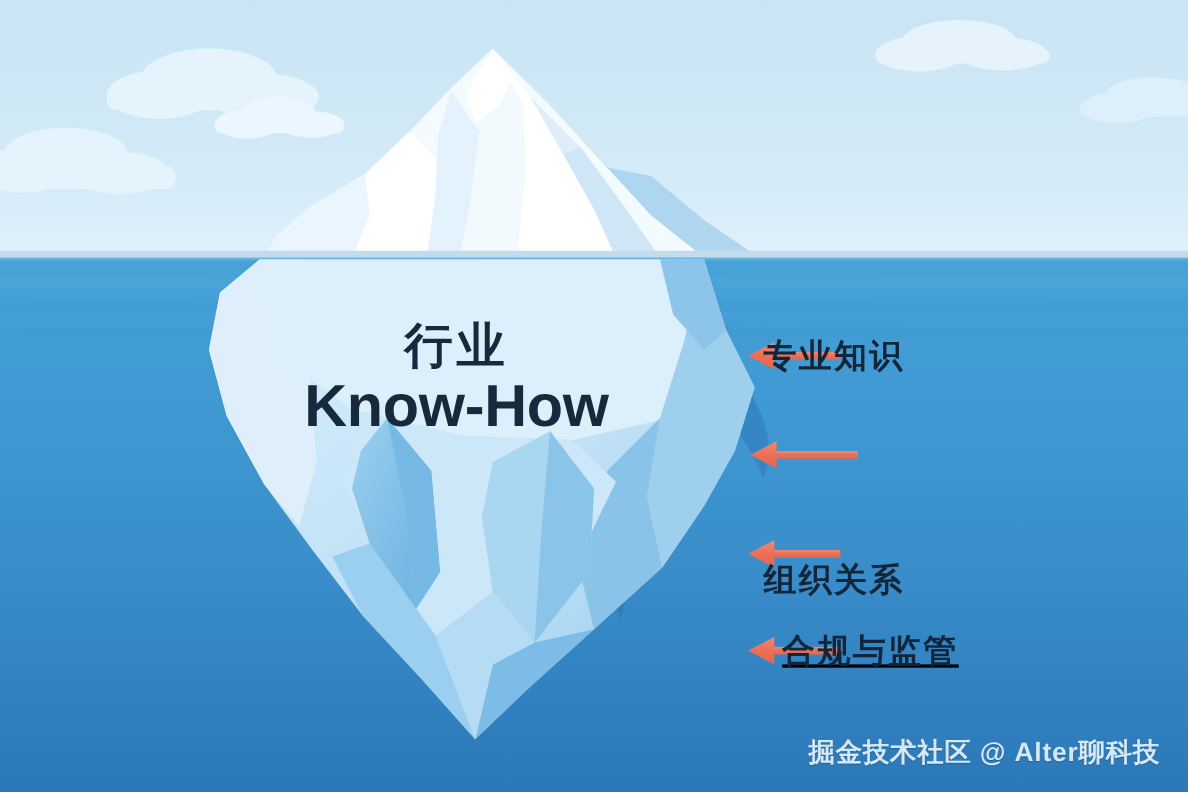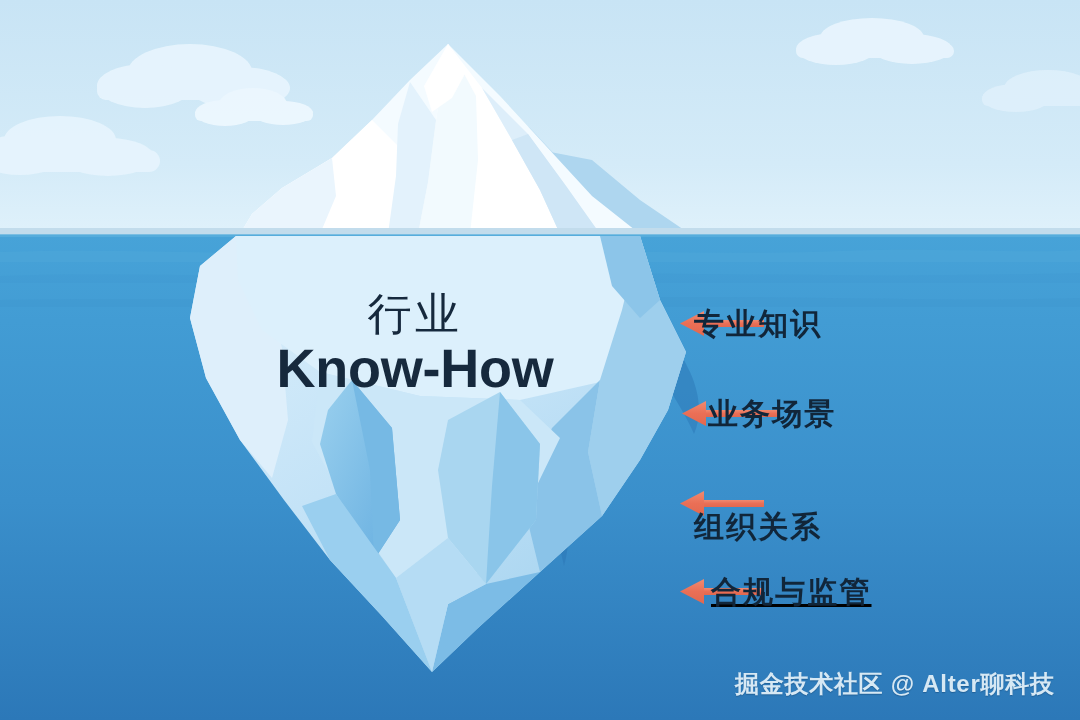--- a/index.html
+++ b/index.html
@@ -45,21 +45,21 @@
     left: 230px;
     top: 290px;
     width: 370px;
     text-align: center;
     color: #16293d;
     line-height: 1.12;
   }
   #center-label .line-cn {
     display: block;
     font-size: 44px;
-    font-weight: normal;
+    font-weight: bold;
     letter-spacing: 0.08em;
   }
   #center-label .line-en {
     display: block;
     font-size: 54px;
     font-weight: bold;
     letter-spacing: -0.005em;
   }
   .callout {
     position: absolute;
@@ -256,24 +256,20 @@
   <div class="overlay-text" id="center-label">
     <span class="line-cn">行业</span>
     <span class="line-en">Know-How</span>
   </div>
 
   <div class="callout" id="callout-0">
     <span class="arrow-icon"></span>
     <span class="callout-label">专业知识</span>
   </div>
 
-  <div class="callout" id="callout-1">
-    <span class="arrow-icon"></span>
-    <span class="callout-label">业务场景</span>
-  </div>
 
   <div class="callout" id="callout-2">
     <span class="arrow-icon"></span>
     <span class="callout-label">组织关系</span>
   </div>
 
   <div class="callout" id="callout-3">
     <span class="arrow-icon"></span>
     <span class="callout-label">合规与监管</span>
   </div>

